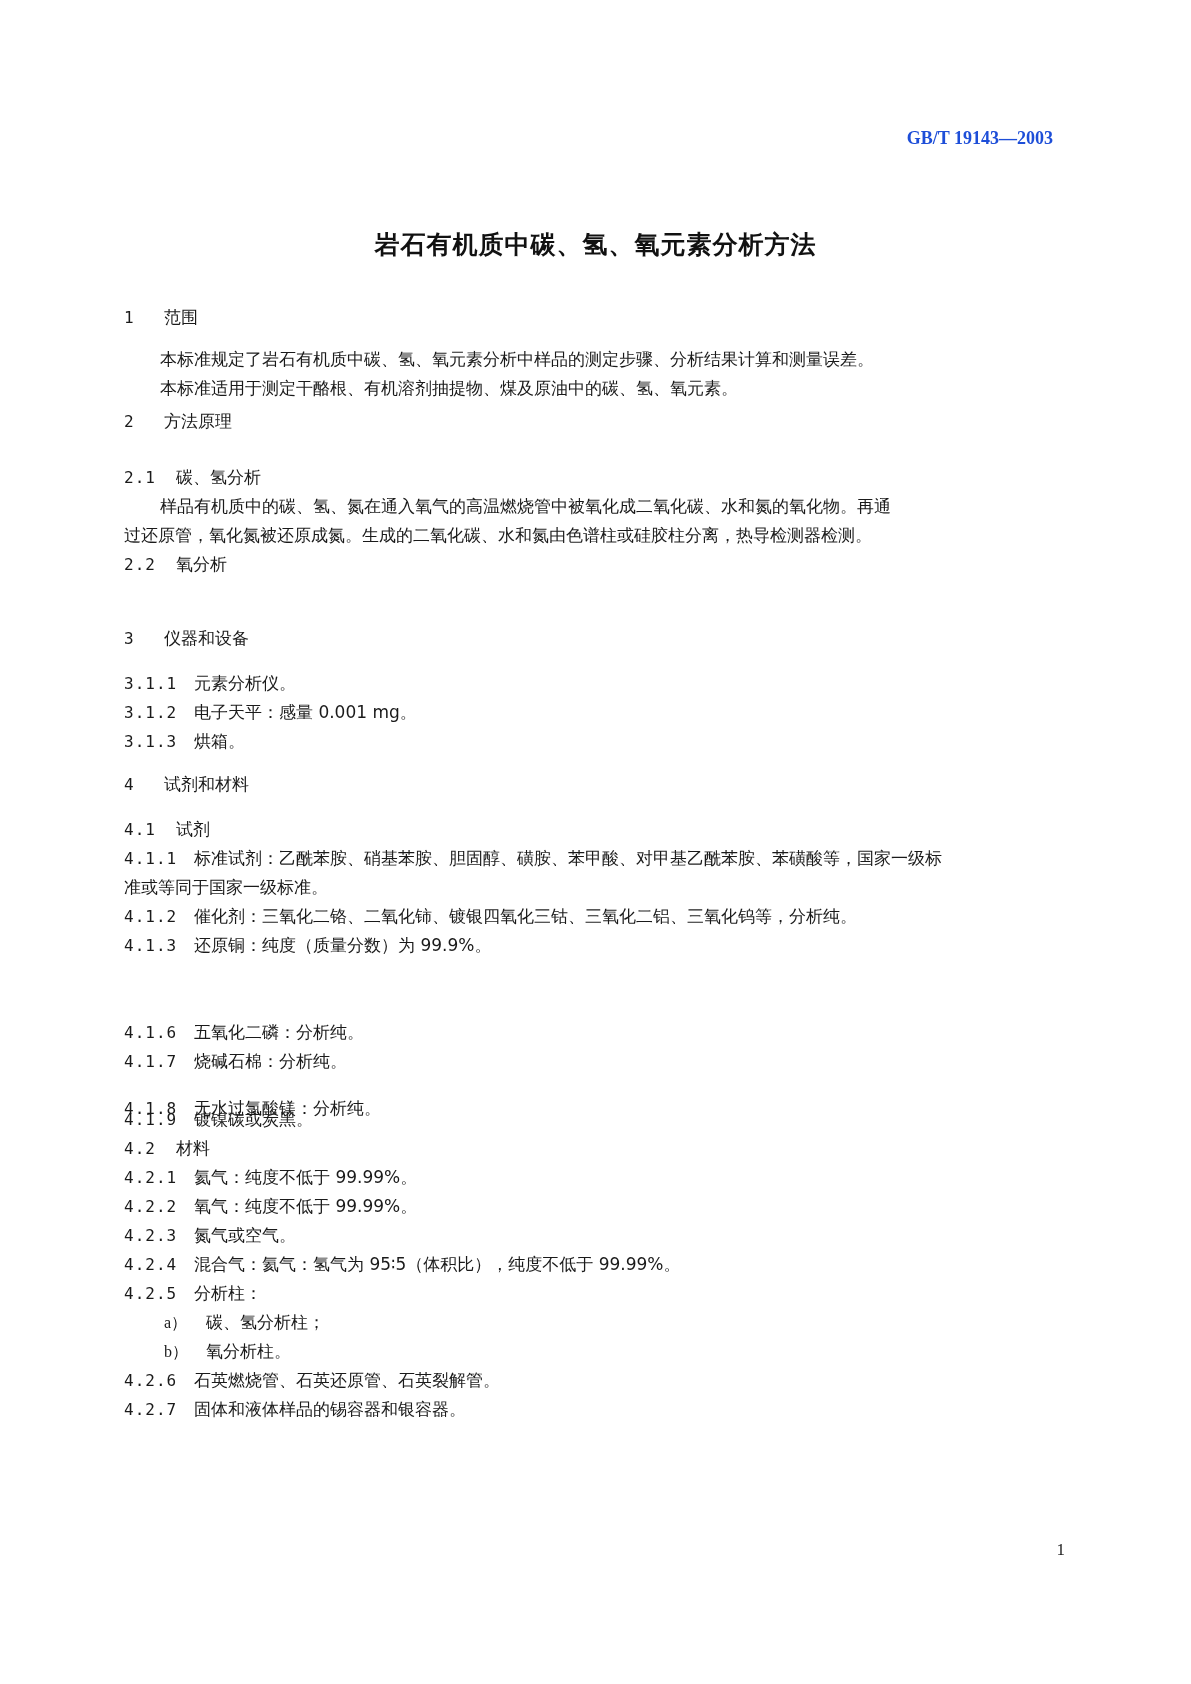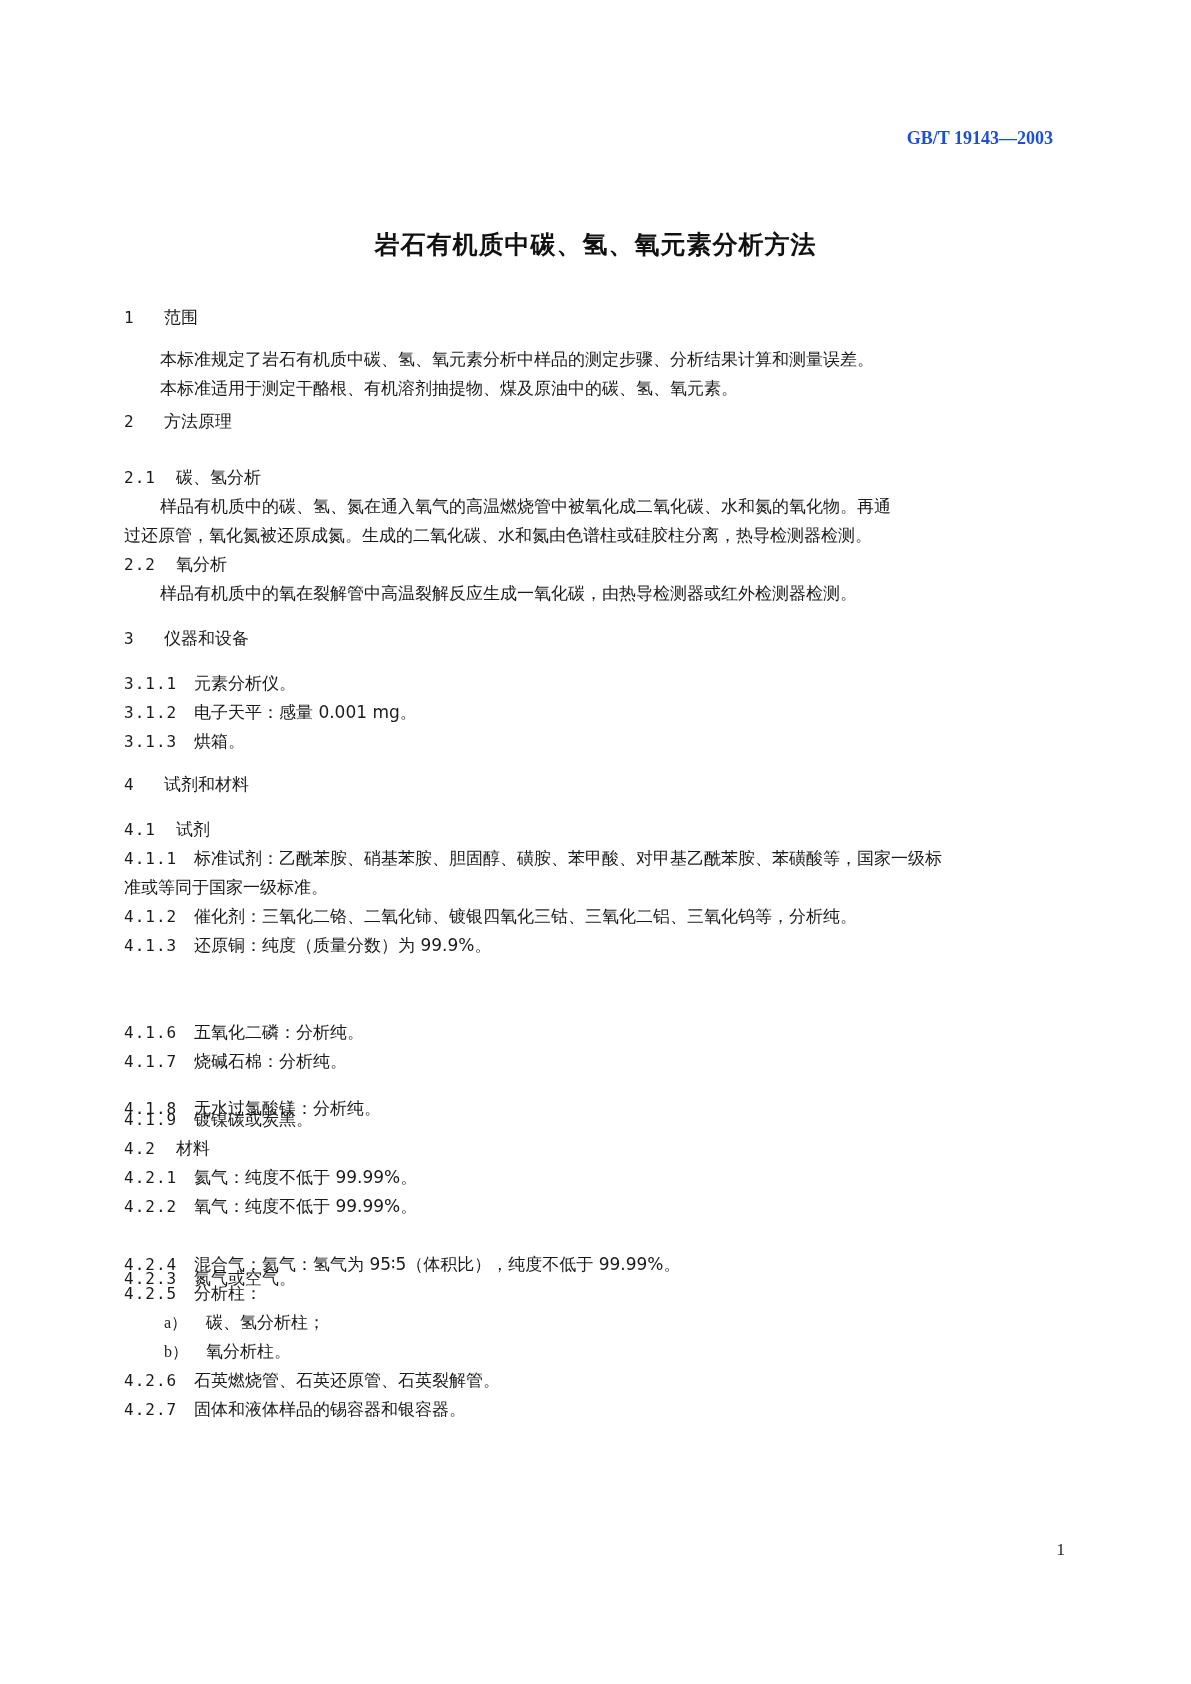--- a/index.html
+++ b/index.html
@@ -93,21 +93,20 @@
 
   <div class="line heading" style="top:466px;">
     <span class="num h2">2.1</span><span>碳、氢分析</span>
   </div>
   <div class="line indent" style="top:495px;">样品有机质中的碳、氢、氮在通入氧气的高温燃烧管中被氧化成二氧化碳、水和氮的氧化物。再通</div>
   <div class="line" style="top:524px;text-align:center;">过还原管，氧化氮被还原成氮。生成的二氧化碳、水和氮由色谱柱或硅胶柱分离，热导检测器检测。</div>
 
   <div class="line heading" style="top:553px;">
     <span class="num h2">2.2</span><span>氧分析</span>
   </div>
-  <div class="line indent" style="top:582px;">样品有机质中的氧在裂解管中高温裂解反应生成一氧化碳，由热导检测器或红外检测器检测。</div>
 
   <div class="line heading" style="top:627px;">
     <span class="num h1">3</span><span>仪器和设备</span>
   </div>
   <div class="line" style="top:672px;">
     <span class="num h3">3.1.1</span><span>元素分析仪。</span>
   </div>
   <div class="line" style="top:701px;">
     <span class="num h3">3.1.2</span><span>电子天平：感量 0.001 mg。</span>
   </div>
@@ -150,21 +149,21 @@
   <div class="line heading" style="top:1137px;">
     <span class="num h2">4.2</span><span>材料</span>
   </div>
 
   <div class="line" style="top:1166px;">
     <span class="num h3">4.2.1</span><span>氦气：纯度不低于 99.99%。</span>
   </div>
   <div class="line" style="top:1195px;">
     <span class="num h3">4.2.2</span><span>氧气：纯度不低于 99.99%。</span>
   </div>
-  <div class="line" style="top:1224px;margin-top:43px;">
+  <div class="line" style="top:1224px;">
     <span class="num h3">4.2.3</span><span>氮气或空气。</span>
   </div>
   <div class="line" style="top:1253px;">
     <span class="num h3">4.2.4</span><span>混合气：氦气：氢气为 95∶5（体积比），纯度不低于 99.99%。</span>
   </div>
   <div class="line" style="top:1282px;">
     <span class="num h3">4.2.5</span><span>分析柱：</span>
   </div>
 
   <div class="line list-indent" style="top:1311px;">

